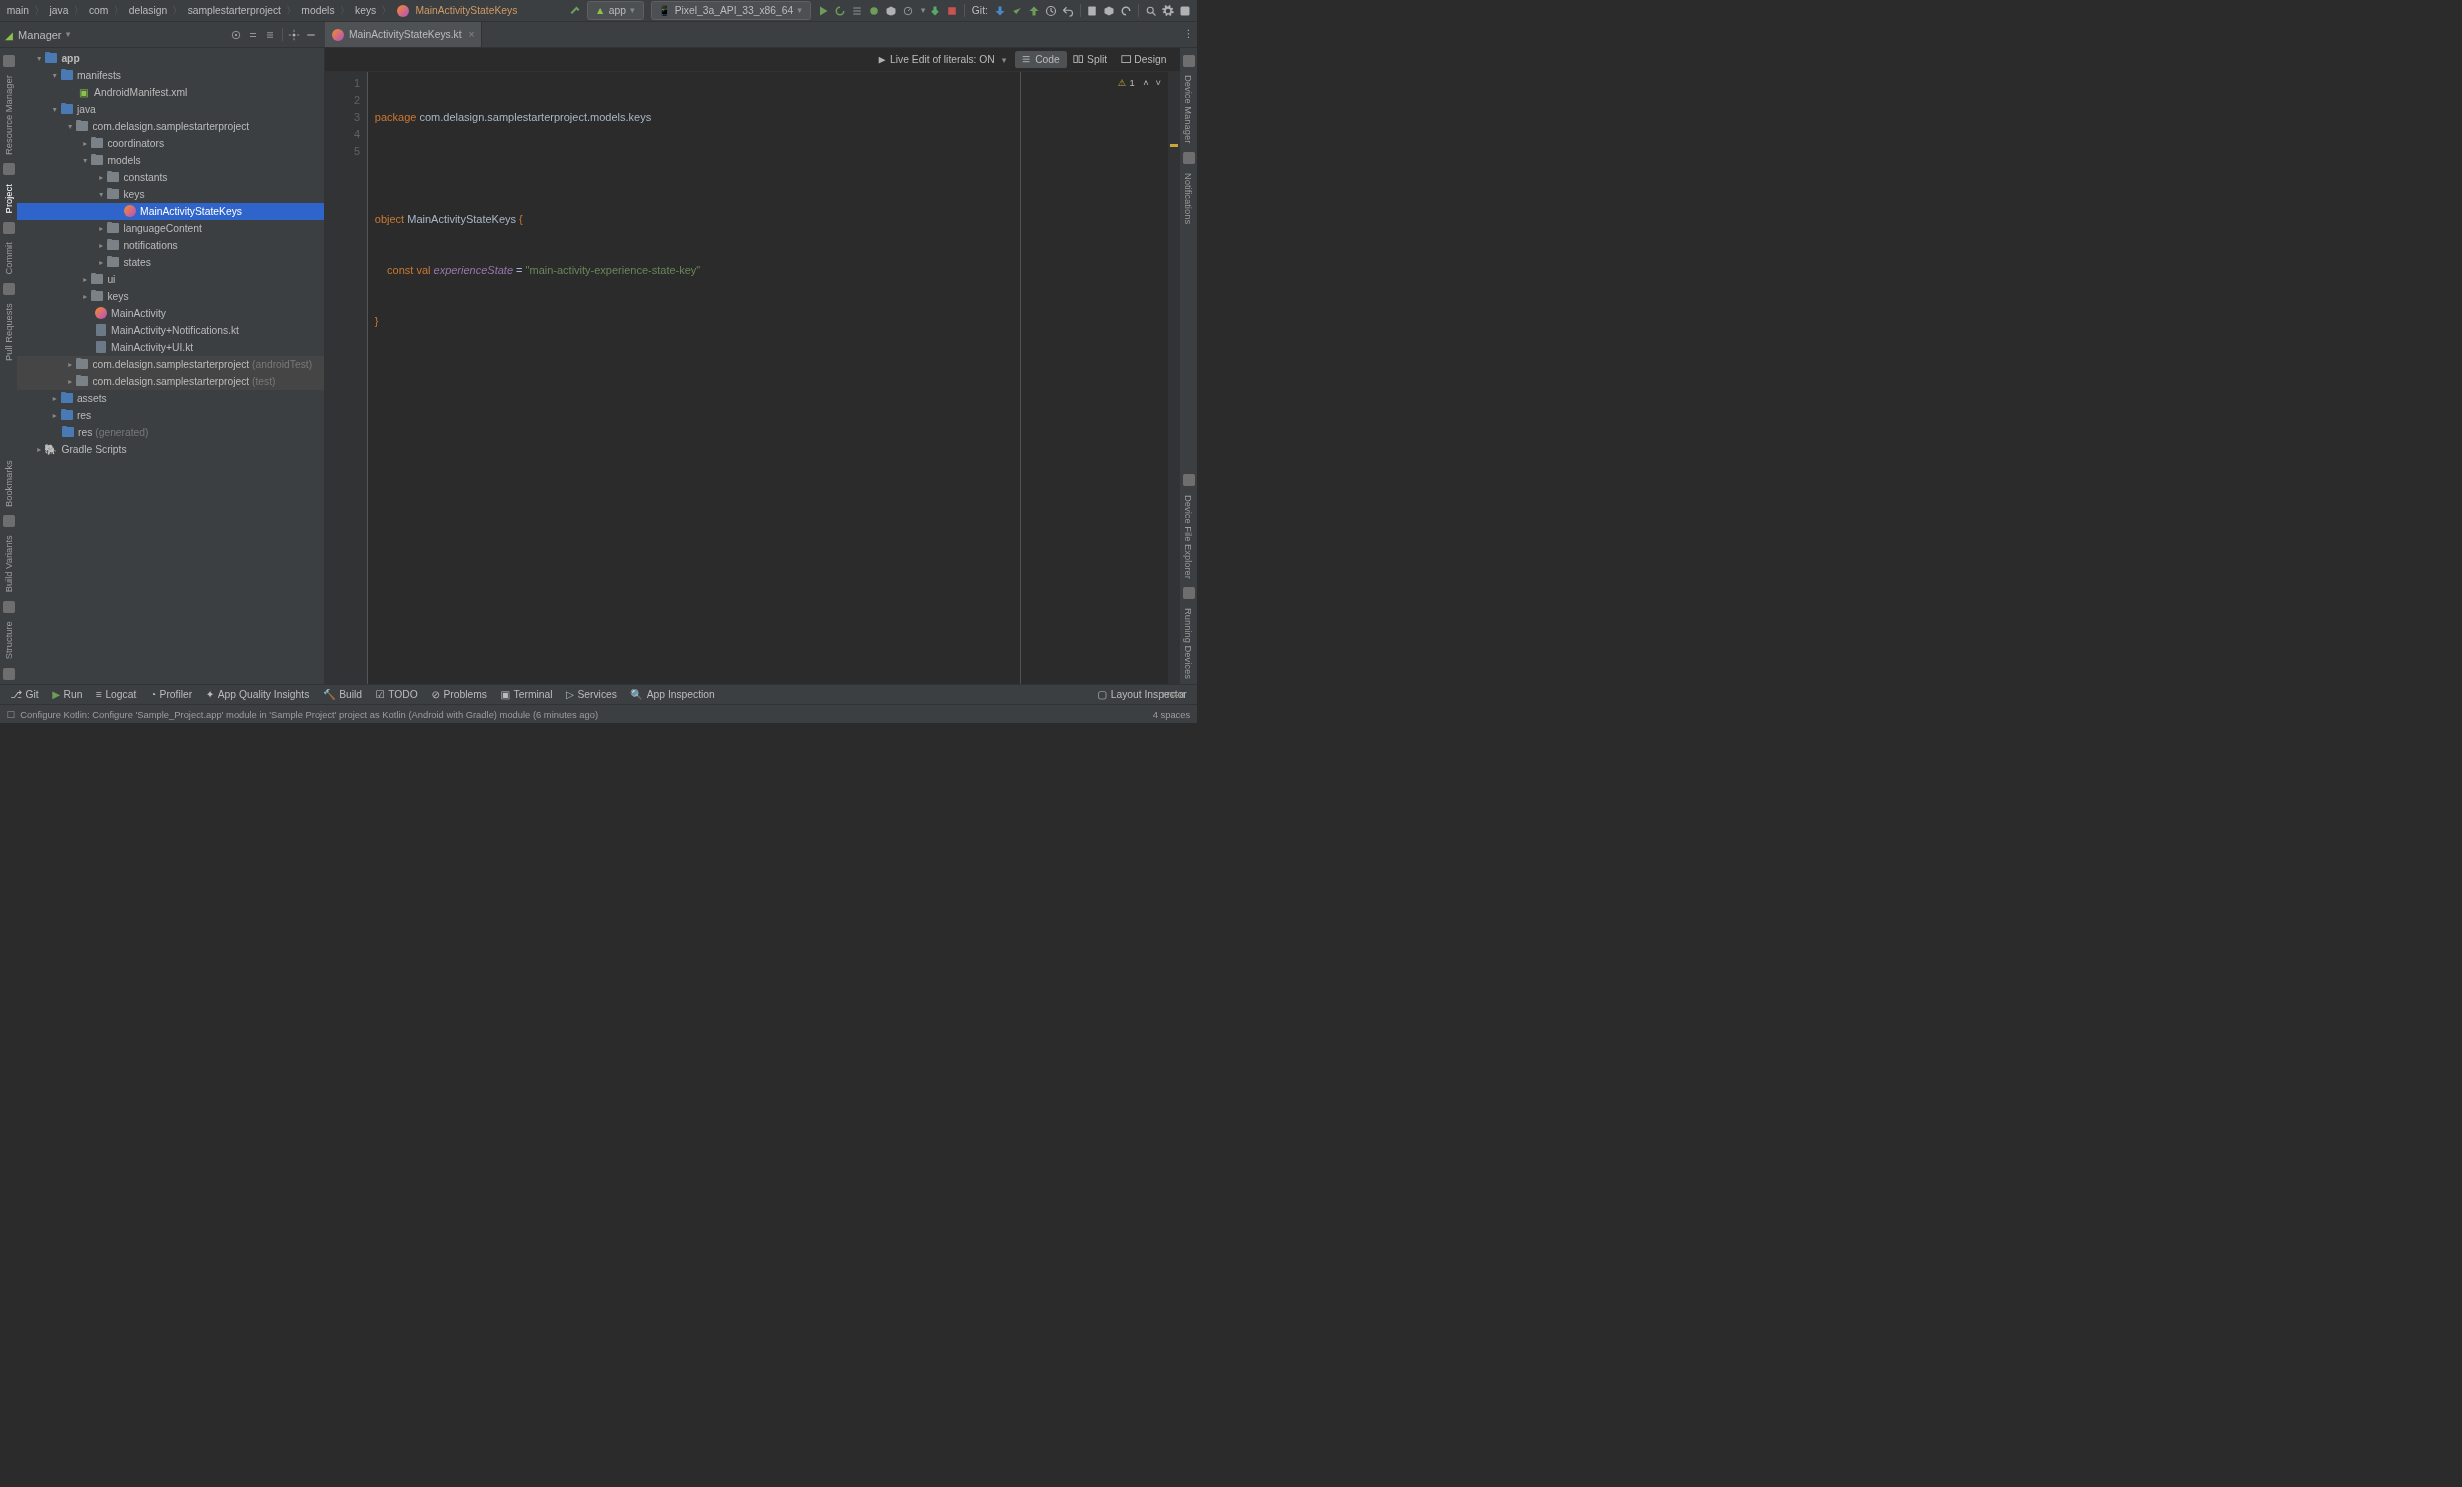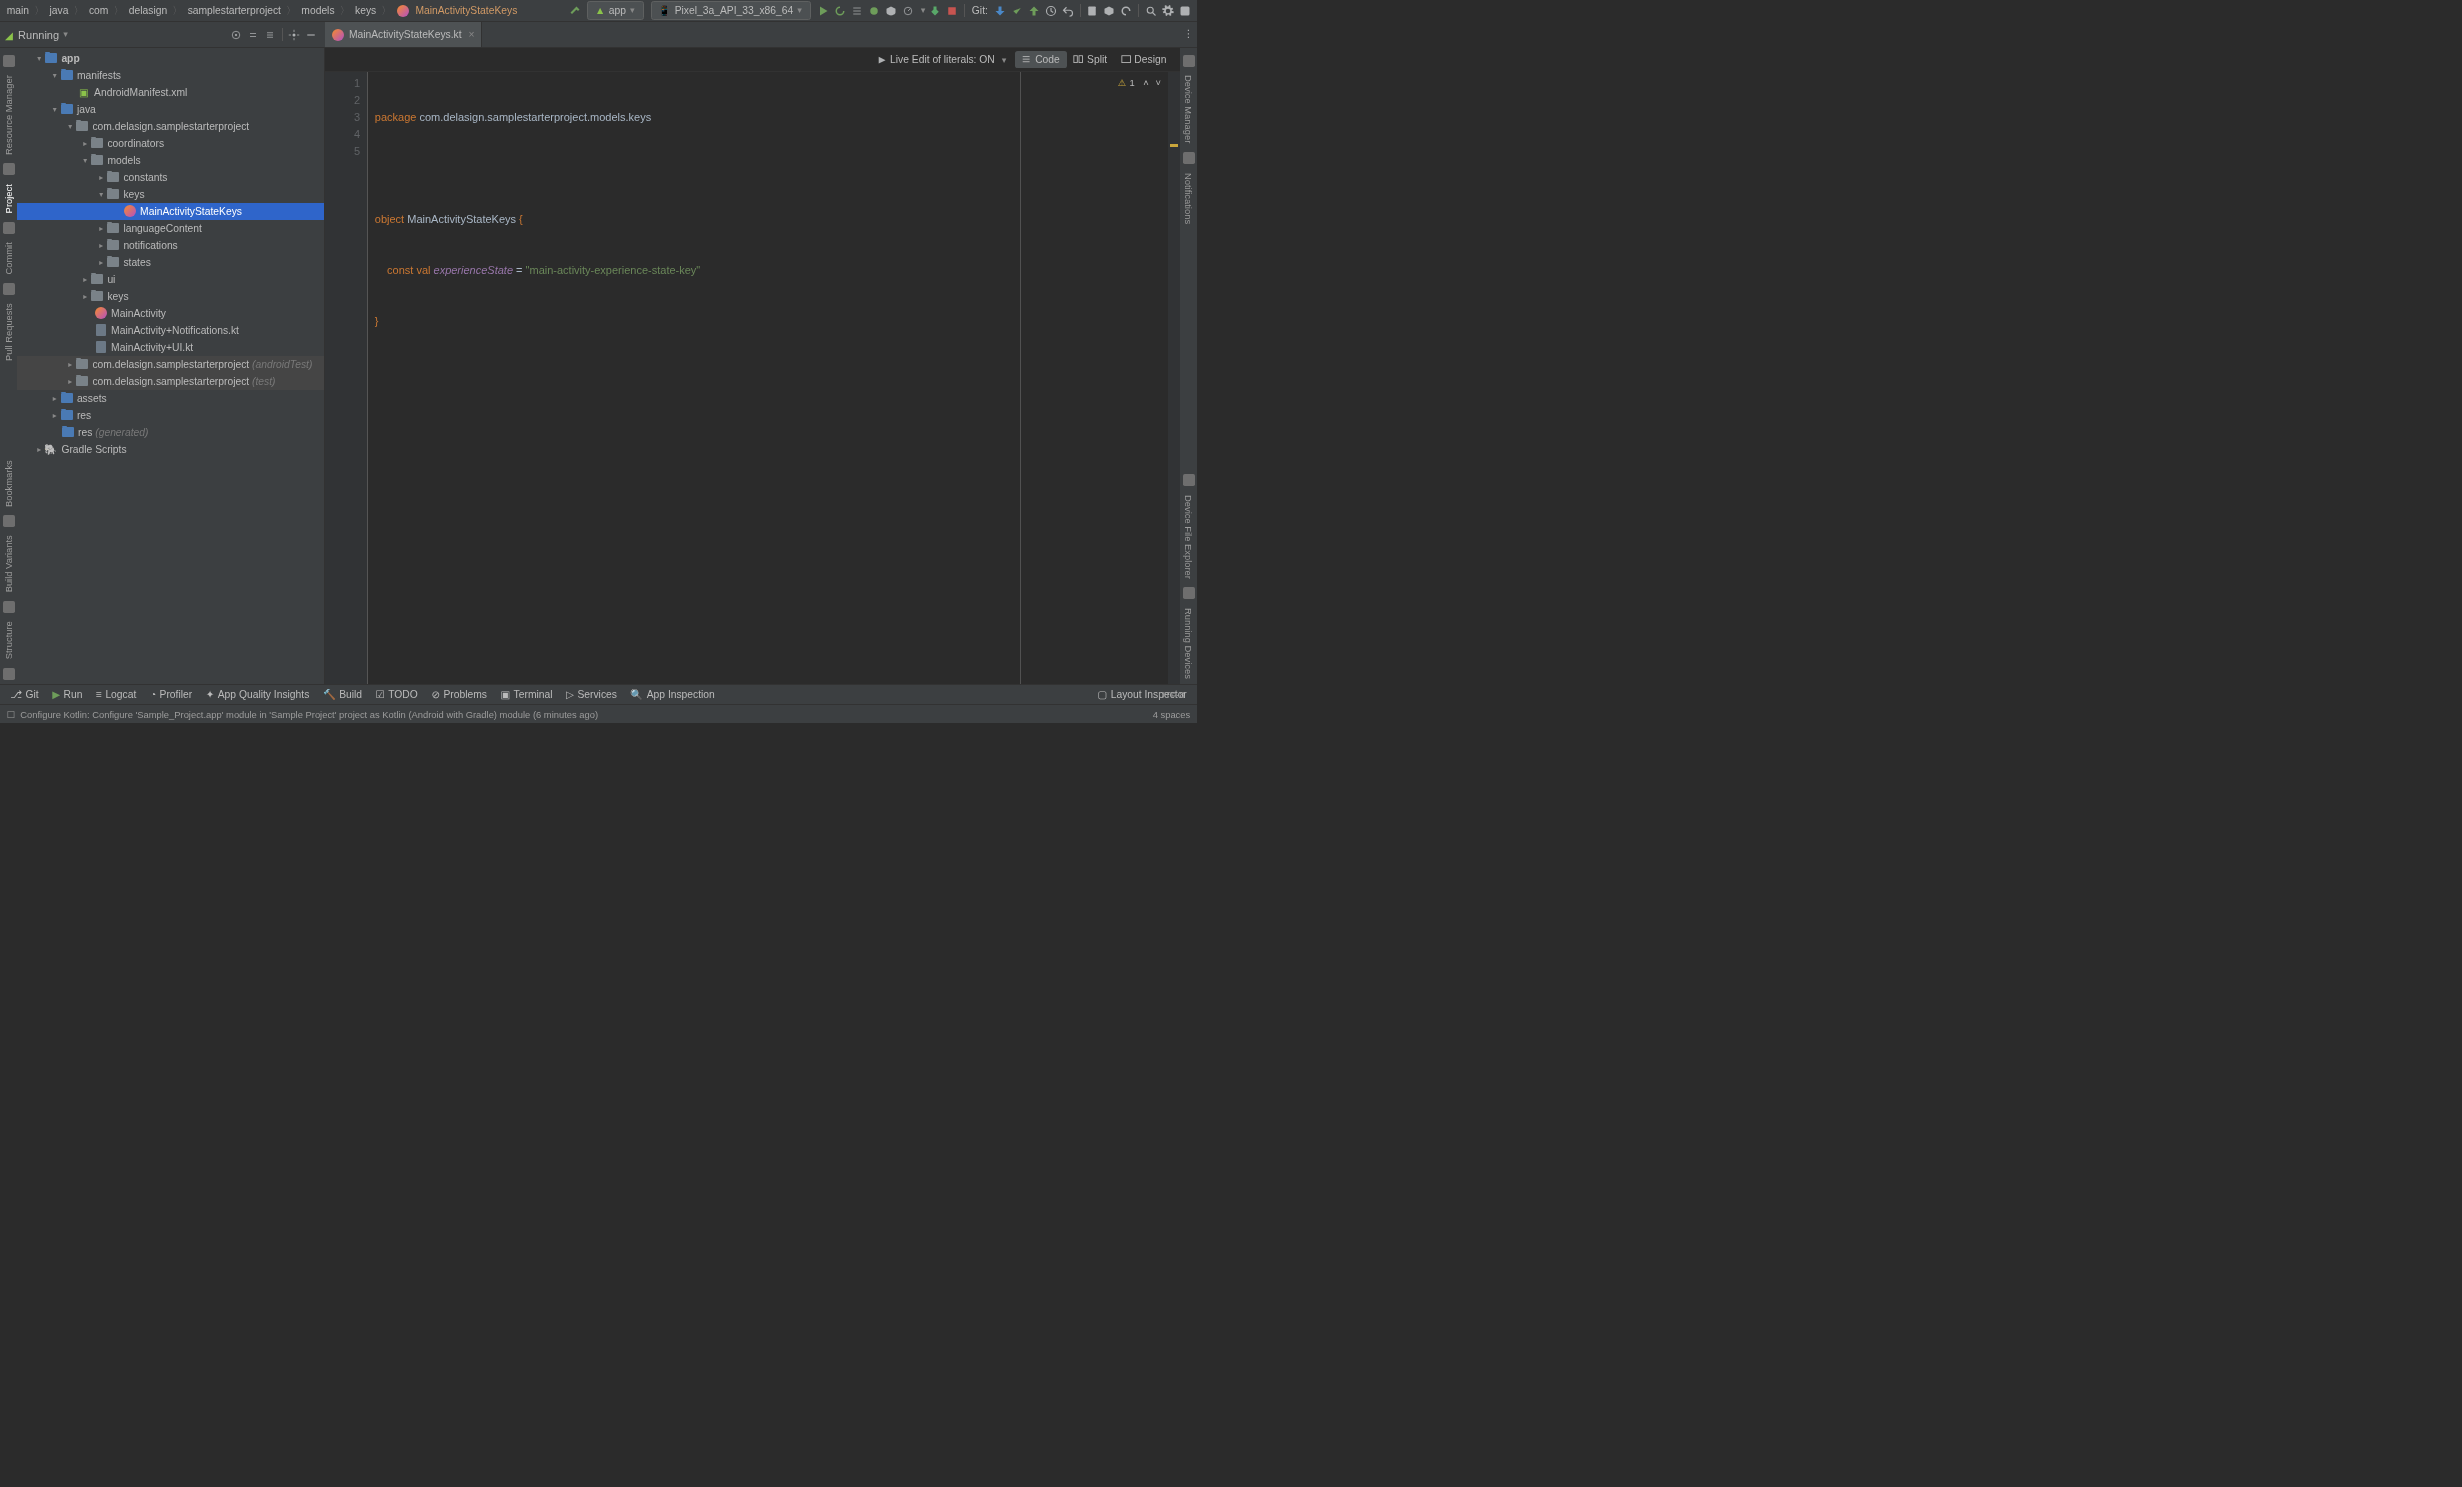--- a/index.html
+++ b/index.html
@@ -28,21 +28,21 @@
 .tree { flex:1; overflow:auto; padding:1.7px 0; }
 .node { display:flex; align-items:center; height:17px; font-size:10.3px; color:#bbb; white-space:nowrap; }
 .node .arrow { width:10.3px; text-align:center; color:#888; font-size:7.7px; }
 .node .ficon { width:13.7px; height:13.7px; margin-right:3.4px; display:flex; align-items:center; justify-content:center; }
 .node.sel { background:#2f65ca; color:#fff; }
 .folder { width:12px; height:9.4px; background:#7a8288; border-radius:0.9px; position:relative; }
 .folder::before { content:""; position:absolute; top:-1.7px; left:0; width:5.1px; height:1.7px; background:#7a8288; border-radius:0.9px 0.9px 0 0; }
 .folder.blue, .folder.blue::before { background:#4a7ab4; }
 .kfile { width:10.3px; height:12px; background:#6c7986; border-radius:0.9px; position:relative; }
 .kicon { width:12px; height:12px; border-radius:50%; background:linear-gradient(135deg,#f88c2b,#b14fc4); }
-.dim { color:#787878;font-style:italic; }
+.dim { color:#787878; }
 .editor { flex:1; background:#2b2b2b; display:flex; flex-direction:column; position:relative; }
 .edtabs { height:24px; background:#2b2b2b; display:flex; align-items:center; justify-content:flex-end; padding:0 6.8px; border-bottom:0.9px solid #323232; }
 .tabbtn { padding:2.6px 6.8px; color:#bbb; display:flex; align-items:center; gap:3.4px; font-size:10.3px; border-radius:2.6px; }
 .tabbtn.active { background:#4e5254; }
 .live { color:#bbb; margin-right:6.8px; }
 .codearea { flex:1; display:flex; position:relative; font-family:"JetBrains Mono",Monaco,Consolas,monospace; font-size:11px; }
 .gutter { width:43px; background:#313335; text-align:right; padding:3.4px 6.8px 0 0; color:#606366; border-right:0.9px solid #555; }
 .gutter div { height:17px; line-height:17px; }
 .code { flex:1; padding:3.4px 0 0 6.8px; position:relative; }
 .code .line { height:17px; line-height:17px; white-space:pre;margin-top:34px; }
@@ -204,21 +204,21 @@
         <rect x="2" y="2" width="12" height="12" rx="2"></rect>
       </svg>
     </div>
 </div>
 
 <div class="tabbar">
   <div style="width:325px;background:#3c3f41;">
     <div class="sidehead">
       <span class="andr">◢</span>
       <span class="title">
-          <span>Running</span>
+          <span>Manager</span>
           <span class="chev">▼</span>
         </span>
       <div class="icon">
           <svg viewBox="0 0 16 16" fill="none" stroke="#afb1b3">
             <circle cx="8" cy="8" r="5"></circle>
             <circle cx="8" cy="8" r="1" fill="#afb1b3"></circle>
           </svg>
         </div>
       <div class="icon">
           <svg viewBox="0 0 16 16" fill="none" stroke="#afb1b3">

